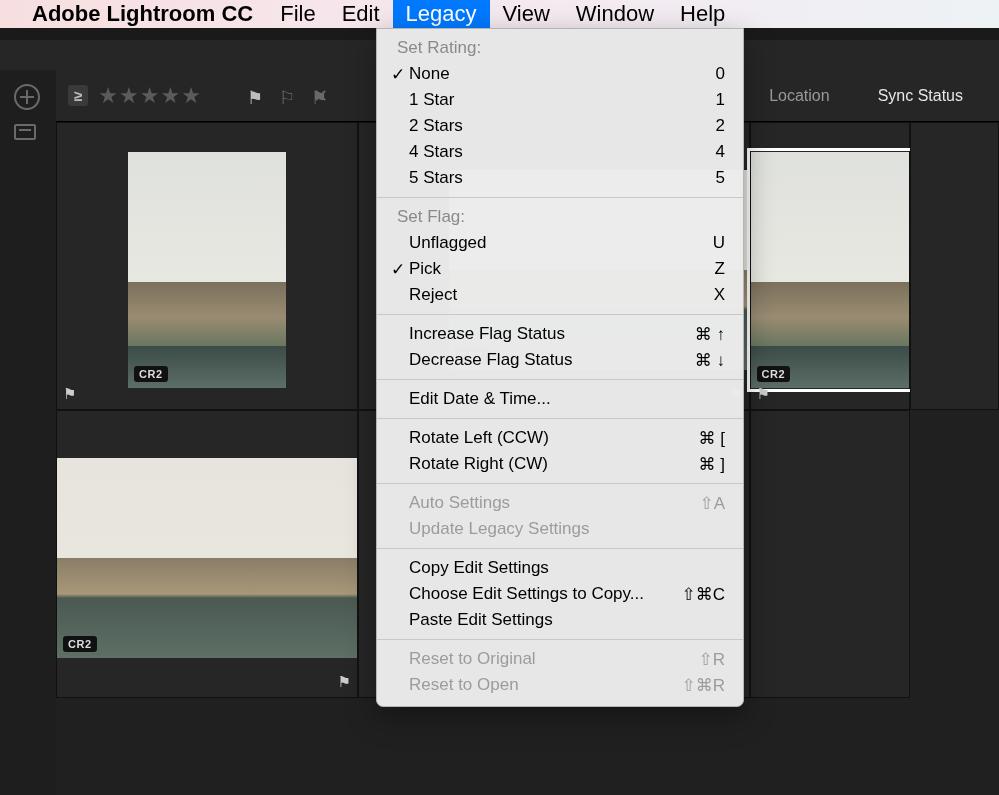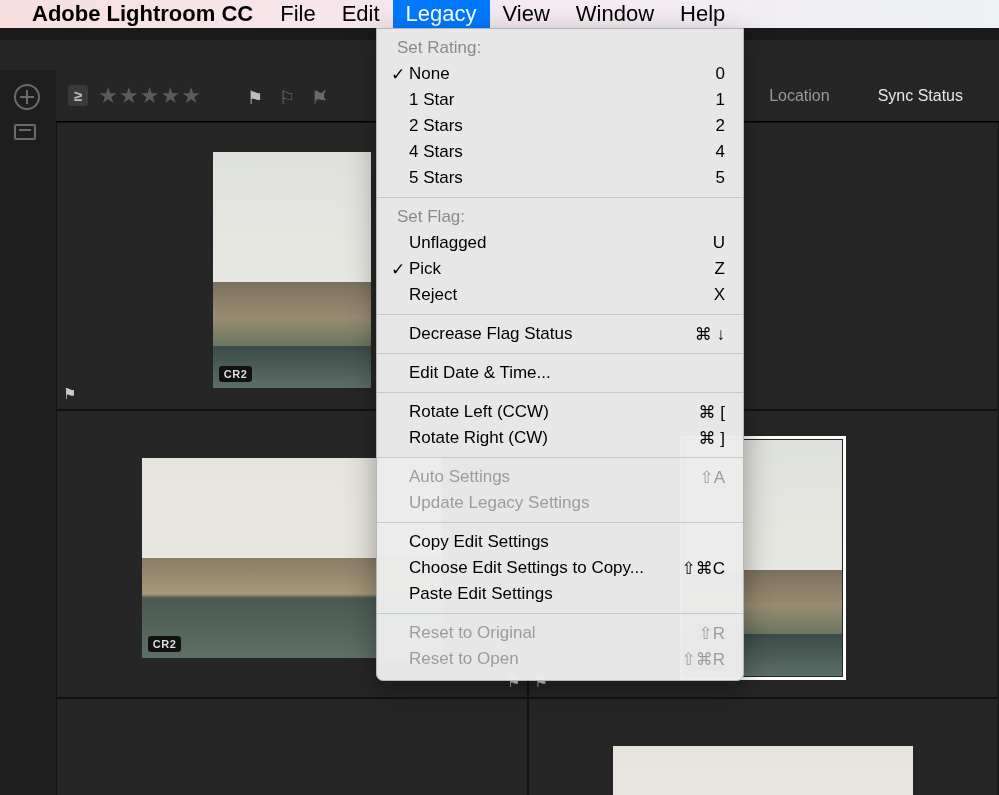--- a/index.html
+++ b/index.html
@@ -31,21 +31,21 @@
 
 .toolbar .ge { background:#3a3a3a; color:#bdbdbd; font-size:15px; padding:2px 6px; border-radius:3px; margin-right:10px; font-weight:600;}
 .stars { display:flex; gap:1px; color:#5b5b5b; font-size:22px; }
 .flags { display:flex; gap:10px; margin-left:46px; }
 .flagicon { width:22px; height:18px; color:#bdbdbd; font-size:18px; }
 .spacer { flex:1; }
 .tab { color:#999; font-size:16px; padding:0 24px; }
 .tab.right { color:#e6e6e6; }
 
 
-.grid { position:absolute; left:56px; top:82px; right:0; bottom:0; display:grid; grid-template-columns:repeat(2,1fr); grid-auto-rows:288px; background:#202020; }
+.grid { position:absolute; left:56px; top:82px; right:0; bottom:0; display:grid; grid-template-columns:repeat(5,1fr); grid-auto-rows:288px; background:#202020; }
 .cell { border:1px solid #111; background:#262626; display:flex; flex-direction:column; align-items:center; justify-content:center; position:relative; padding-top:8px;}
 .thumb { width:158px; height:236px; background:#777; position:relative; }
 .thumb.wide { width:300px; height:200px; }
 .thumb.selected::after{content:"";position:absolute;inset:-4px;border:3px solid #fff;}
 .sky { position:absolute; inset:0; background:linear-gradient(#dfe1dc,#e8e8e2 55%,#7a705c 55%,#9a8c72 70%,#6b7760 82%,#3b4b47 82%,#5c6e68 100%); }
 .wide .sky { background:linear-gradient(#e6e4dc,#e8e6de 50%,#8a7d68 50%,#a89878 68%,#4a5a52 70%,#5e6f66 100%);}
 .badge { position:absolute; left:6px; bottom:6px; background:#111; color:#ddd; font-size:11px; font-weight:700; padding:2px 5px; border-radius:3px; letter-spacing:.5px;}
 .flagmark { position:absolute; left:6px; bottom:6px; color:#ccc; font-size:15px; }
 
 
@@ -190,20 +190,25 @@
       <span class="sc">Z</span>
     </div>
     <div class="row item">
       <span class="chk"></span>
       <span class="lbl">Reject</span>
       <span class="sc">X</span>
     </div>
     <hr>
     <div class="row item">
       <span class="chk"></span>
+      <span class="lbl">Increase Flag Status</span>
+      <span class="sc">⌘ ↑</span>
+    </div>
+    <div class="row item">
+      <span class="chk"></span>
       <span class="lbl">Decrease Flag Status</span>
       <span class="sc">⌘ ↓</span>
     </div>
     <hr>
     <div class="row item">
       <span class="chk"></span>
       <span class="lbl">Edit Date &amp; Time...</span>
     </div>
     <hr>
     <div class="row item">

